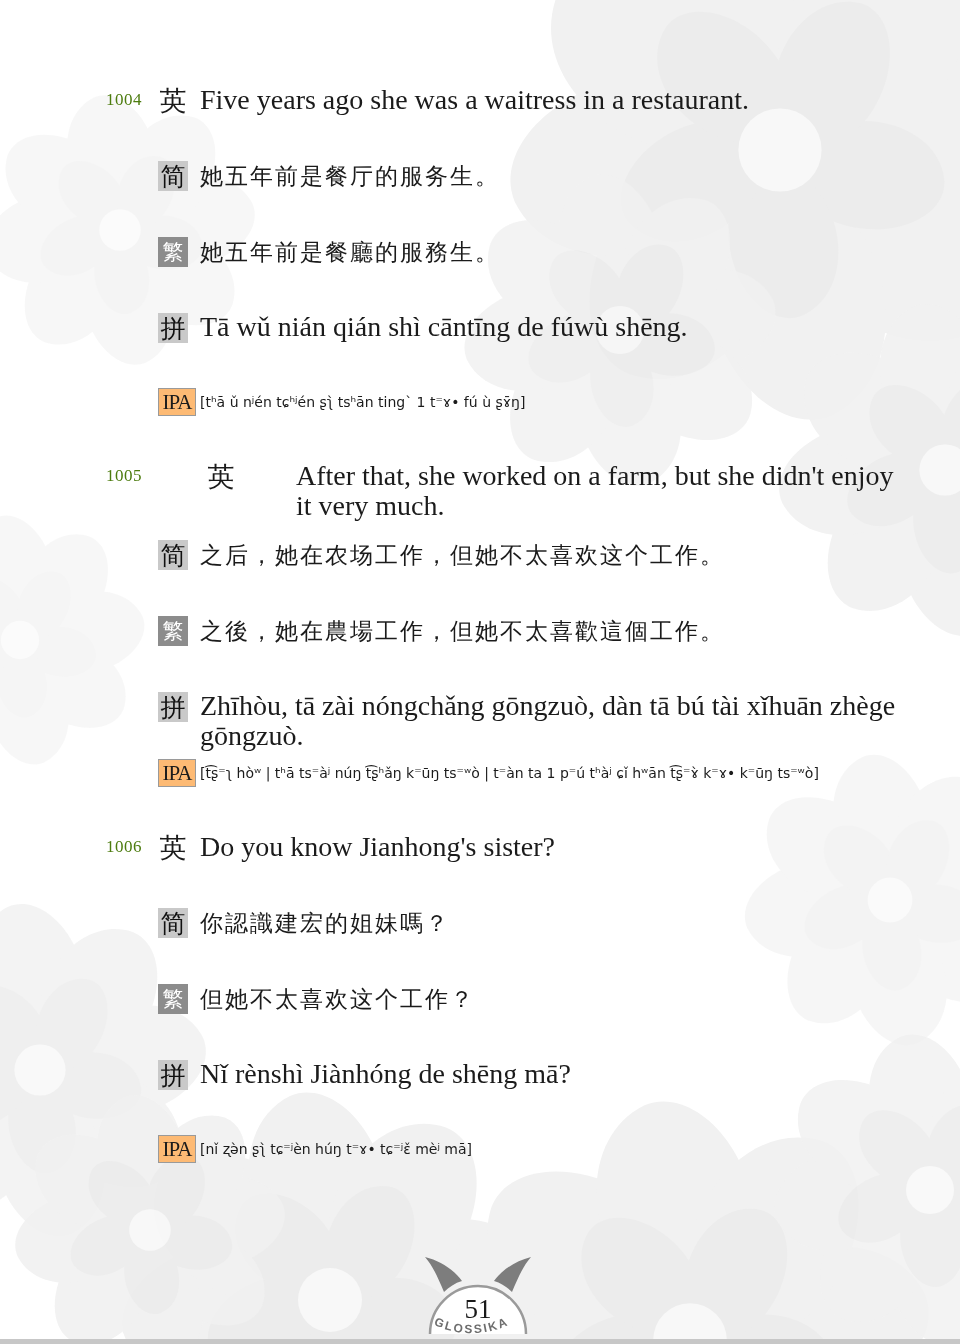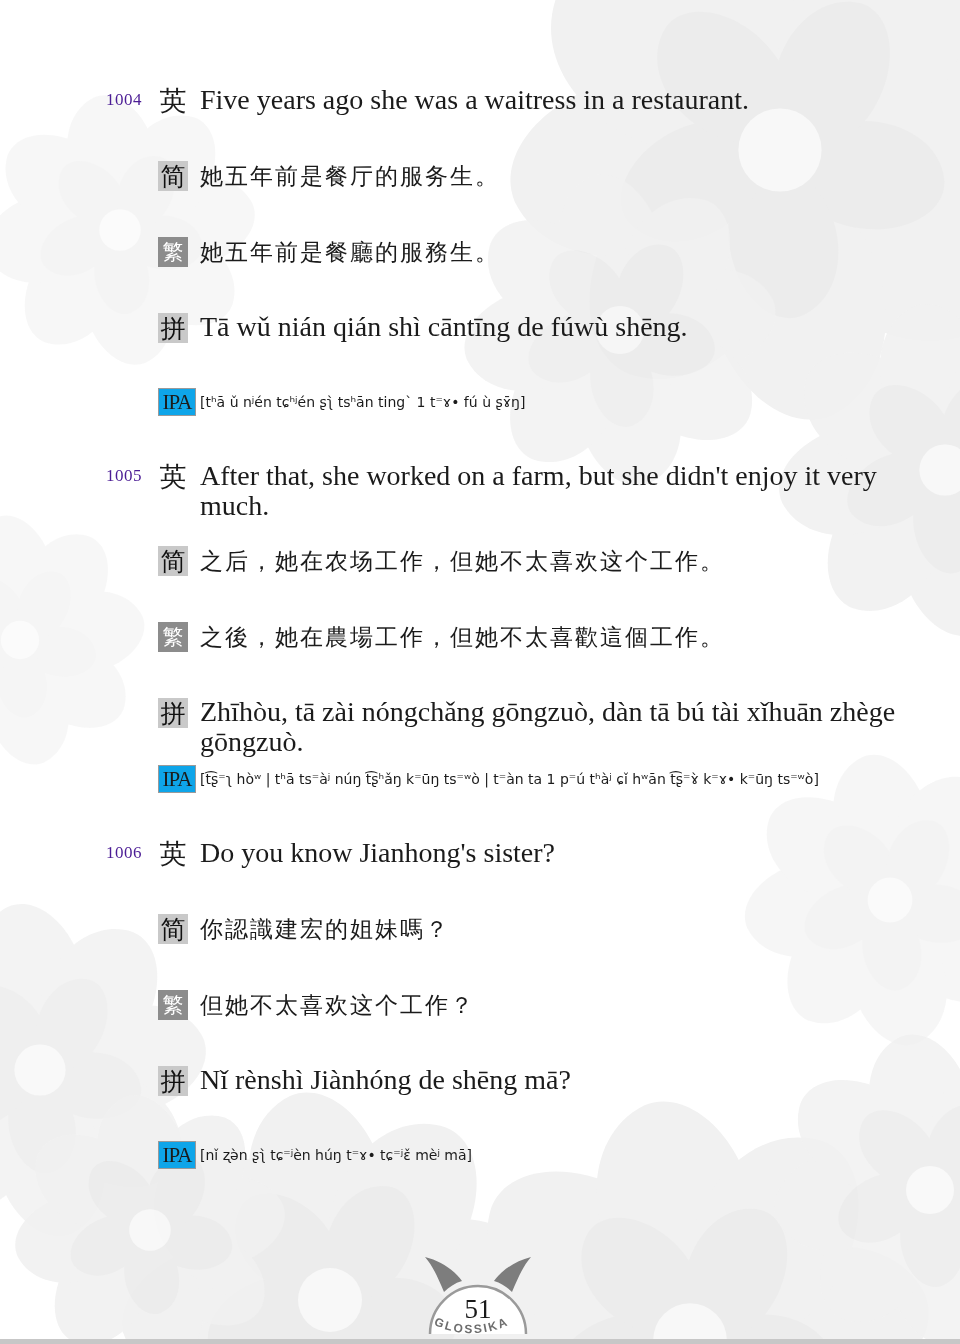--- a/index.html
+++ b/index.html
@@ -17,40 +17,40 @@
   .content{
     position:relative;z-index:1;
     padding:85px 60px 0 106px;
   }
   .row{
     display:grid;
     grid-template-columns:52px 42px 1fr;
     align-items:start;
     margin-bottom:44px;
   }
-  .row.tight{margin-bottom:24px;}
+  .row.tight{margin-bottom:18px;gap:48px;}
   .row.tight2{margin-bottom:7px;}
   .num{
     font-size:17px;
     padding-top:5px;
     letter-spacing:0.5px;
-    color:#4c1d95;
+    color:#4d7c0f;
   }
   .tag{
     width:30px;height:30px;
     display:flex;align-items:center;justify-content:center;
     font-size:25px;line-height:1;
     margin-top:1px;
     box-sizing:border-box;
   }
   .tag-en{background:none;font-size:27px;}
   .tag-simp,.tag-pin{background:#c9c9c9;color:#111;}
   .tag-trad{background:#8c8c8c;color:#fff;font-size:21px;}
   .tag-ipa{
-    background:#0ea5e9;border:1px solid #9a9a9a;
+    background:#fdba74;border:1px solid #9a9a9a;
     width:38px;height:28px;
     font-size:21px;letter-spacing:-1px;
   }
   .text{
     margin:0;
     font-size:28px;line-height:30px;
   }
   .zh{
     font-size:23px;line-height:32px;
     letter-spacing:2px;

